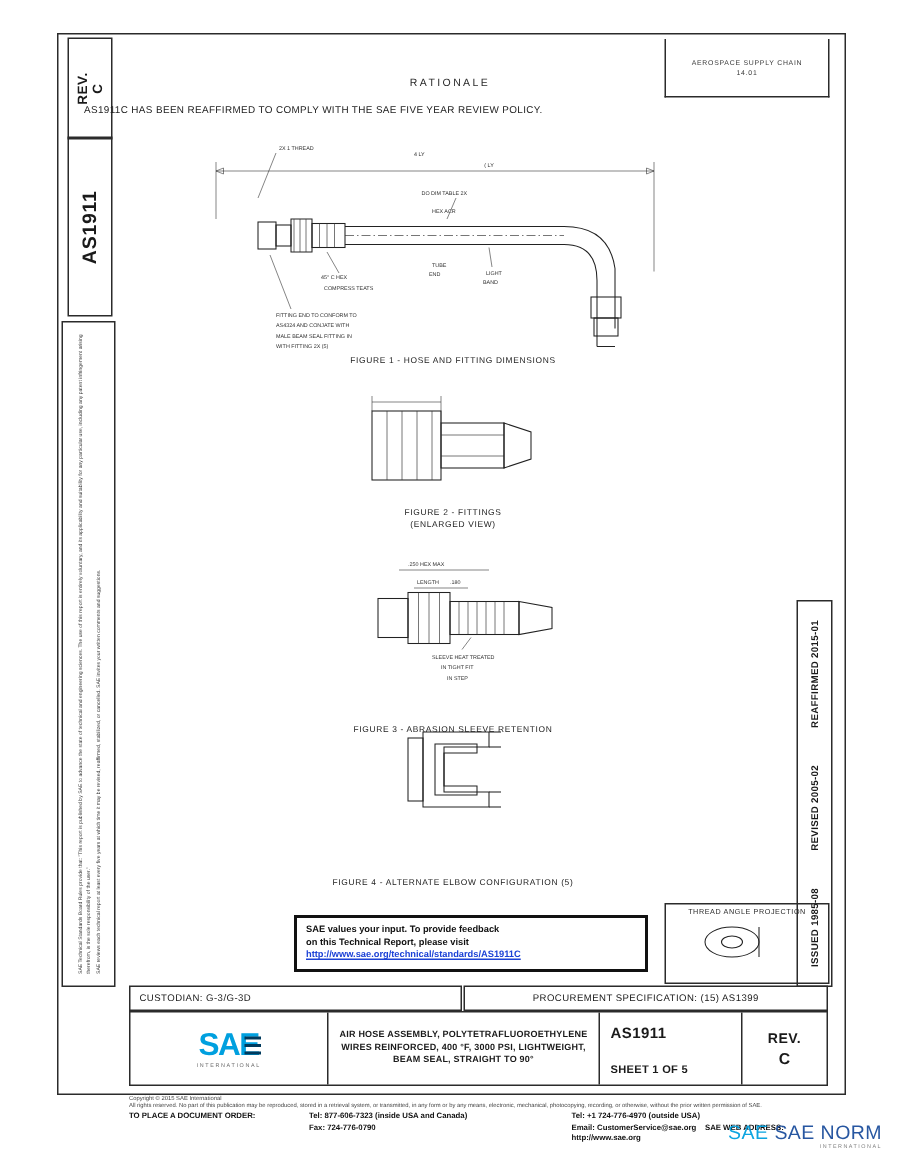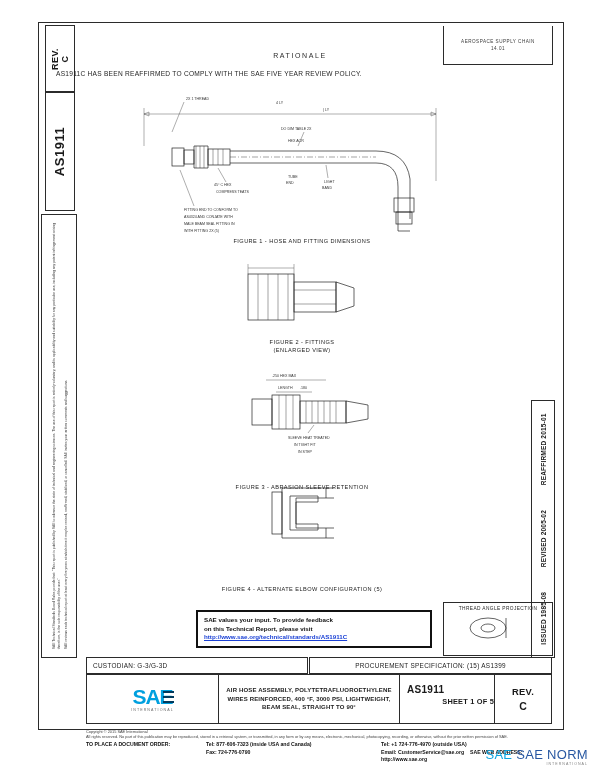--- a/index.html
+++ b/index.html
@@ -92,21 +92,21 @@
   .sae-logo .bar3{position:absolute;right:-1px;top:14px;width:11px;height:2px;background:#003a5d;}
   .sae-sub{font-size:3.6px;letter-spacing:1.1px;color:#6a6a6a;margin-top:1px;}
   .tb-mid{flex:1;border-right:1px solid #2b2b2b;display:flex;flex-direction:column;
           align-items:center;justify-content:center;box-sizing:border-box;padding:2px 4px;}
   .tb-mid .std{font-size:12px;font-weight:bold;letter-spacing:.6px;
                border-bottom:1px solid #111;padding-bottom:1px;margin-bottom:3px;}
   .tb-mid .desc{font-size:6px;font-weight:bold;line-height:8.4px;text-align:center;letter-spacing:.15px;}
   .tb-num{width:95px;border-right:1px solid #2b2b2b;box-sizing:border-box;
           padding:9px 0 0 7px;}
   .tb-num .n{font-size:10px;font-weight:bold;letter-spacing:.3px;}
-  .tb-num .s{font-size:7.4px;font-weight:bold;margin-top:2px;letter-spacing:.2px;text-align:right;}
+  .tb-num .s{font-size:7.4px;font-weight:bold;margin-top:13px;letter-spacing:.2px;}
   .tb-rev{width:56px;box-sizing:border-box;display:flex;flex-direction:column;
           align-items:center;justify-content:center;}
   .tb-rev .rl{font-size:9.4px;font-weight:bold;letter-spacing:.3px;}
   .tb-rev .rv{font-size:10.5px;font-weight:bold;margin-top:3px;}
 
   
   .footer{position:absolute;left:86px;top:729px;width:470px;}
   .fcopy{font-size:3.9px;color:#444;line-height:5.2px;}
   .forder{display:flex;margin-top:2px;font-size:5.2px;font-weight:bold;color:#111;}
   .forder .c1{width:120px;}

